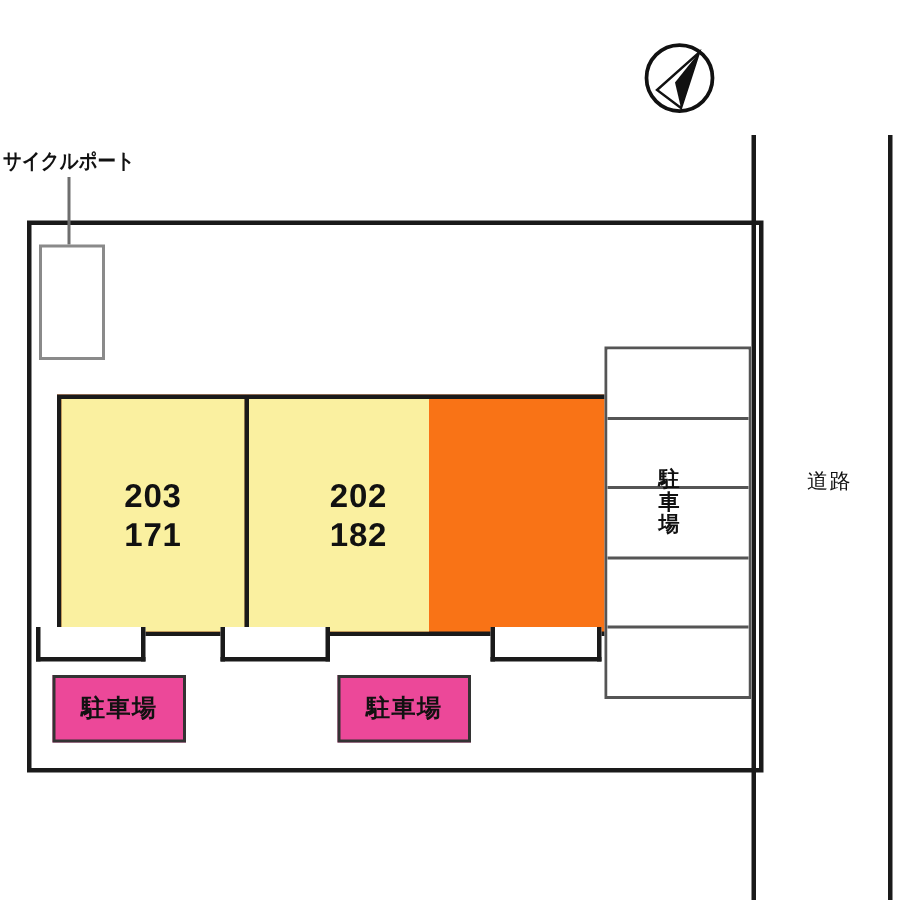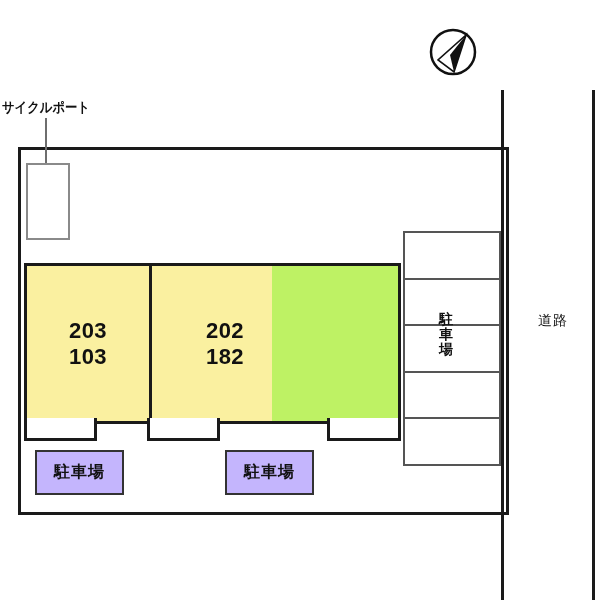--- a/index.html
+++ b/index.html
@@ -94,26 +94,26 @@
     font-weight: bold;
     color: #111111;
     white-space: nowrap;
     transform: scaleX(0.88);
     transform-origin: left center;
   }
 
   
   .building {
     position: absolute;
-    left: 24px;
+    left: 38px;
     top: 263px;
     width: 371px;
     height: 155px;
     border: 3px solid #1a1a1a;
-    background: #bef264;
+    background: #f97316;
     display: flex;
   }
   .unit {
     position: relative;
     height: 100%;
     box-sizing: border-box;
     background: #faf0a0;
     display: flex;
     flex-direction: column;
     align-items: center;
@@ -140,21 +140,21 @@
     background: #ffffff;
   }
   .porch-p1 { left: 24px;  top: 418px; width: 67px; }
   .porch-p2 { left: 147px; top: 418px; width: 67px; }
   .porch-p3 { left: 327px; top: 418px; width: 68px; }
 
   
   .parking-box {
     position: absolute;
     border: 2px solid #333333;
-    background: #c4b5fd;
+    background: #ec4899;
     display: flex;
     align-items: center;
     justify-content: center;
     font-size: 16px;
     font-weight: bold;
     color: #111111;
     letter-spacing: 1px;
   }
   .parking-b1 { left: 35px;  top: 450px; width: 85px; height: 41px; }
   .parking-b2 { left: 225px; top: 450px; width: 85px; height: 41px; }
@@ -209,21 +209,21 @@
 
   <div class="site-outline"></div>
 
   <div class="cycleport-label">サイクルポート</div>
   <div class="cycleport-leader"></div>
   <div class="cycleport-box"></div>
 
   <div class="building">
     <div class="unit unit-u1">
       <div class="unit-num">203</div>
-      <div class="unit-num">103</div>
+      <div class="unit-num">171</div>
     </div>
     <div class="unit unit-u2">
       <div class="unit-num">202</div>
       <div class="unit-num">182</div>
     </div>
   </div>
 
   <div class="porch porch-p1"></div>
   <div class="porch porch-p2"></div>
   <div class="porch porch-p3"></div>

